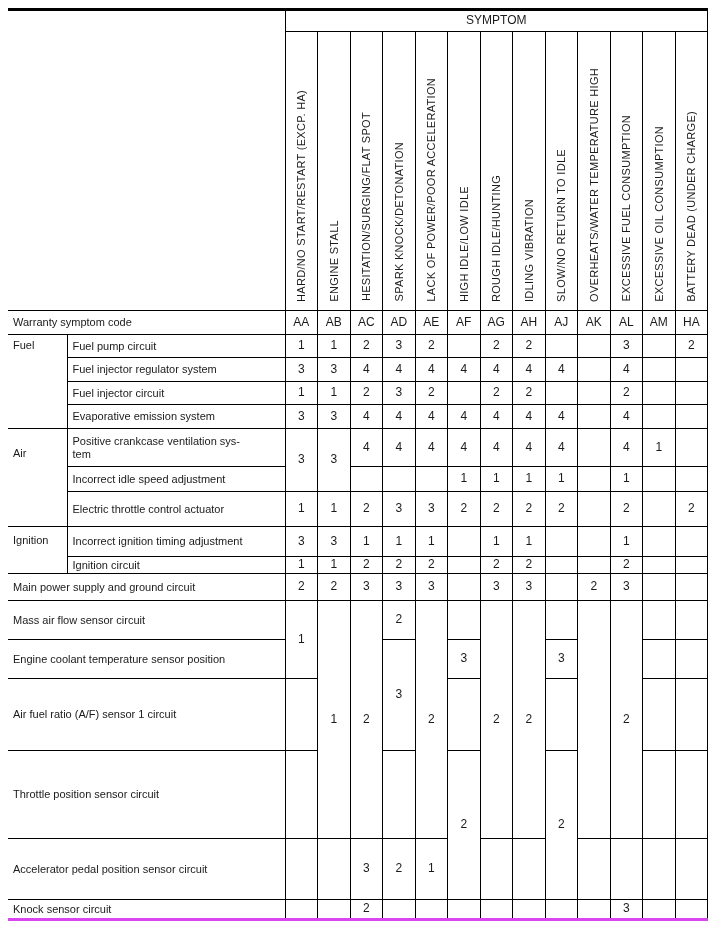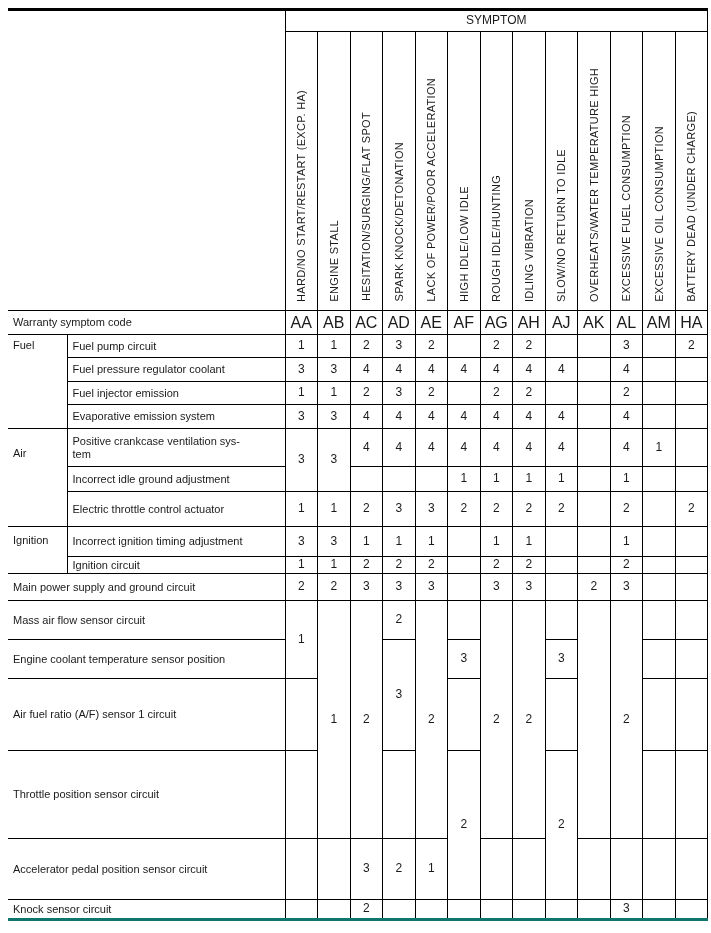--- a/index.html
+++ b/index.html
@@ -1,30 +1,30 @@
 <!DOCTYPE html>
 <html><head>
 <meta charset="utf-8">
 <style>
   html,body{margin:0;padding:0;background:#fff;}
   .page{position:relative;width:711px;height:933px;background:#fff;
         font-family:"Liberation Sans",sans-serif;color:#000;overflow:hidden;}
   table.sym{position:absolute;left:8px;top:8px;width:700px;
             border-collapse:collapse;table-layout:fixed;
-            border-top:3px solid #000;border-bottom:3px solid #0f766e;}
+            border-top:3px solid #000;border-bottom:3px solid #d946ef;}
   td,th{border:1px solid #000;padding:0;font-weight:normal;
         font-size:12px;line-height:1.12;color:#1a1a1a;overflow:hidden;}
   .nl{border-left:none;}
   .corner{border-left:none;}
   .title{text-align:center;font-size:12px;}
   th.vh{height:278px;vertical-align:bottom;text-align:center;}
   .vtext{display:inline-block;writing-mode:vertical-rl;transform:rotate(180deg);
          white-space:nowrap;font-size:11px;letter-spacing:0.3px;
          margin-bottom:5px;}
-  td.code{text-align:center;font-size:16px;}
+  td.code{text-align:center;font-size:12px;}
   td.lbl{padding-left:5px;font-size:11px;white-space:pre;}
   td.grp{vertical-align:top;padding-left:5px;font-size:11px;}
   .gf{padding-top:4px;} .ga{padding-top:18px;} .gi{padding-top:7px;}
   td.v{text-align:center;font-size:12px;}
 </style>
 </head>
 <body>
 
 <div class="page">
 <table class="sym">
@@ -95,37 +95,37 @@
     <td class="v"></td>
     <td class="v">2</td>
     <td class="v">2</td>
     <td class="v"></td>
     <td class="v"></td>
     <td class="v">3</td>
     <td class="v"></td>
     <td class="v">2</td>
   </tr>
   <tr style="height:24px">
-    <td class="lbl">Fuel pressure regulator coolant</td>
+    <td class="lbl">Fuel injector regulator system</td>
     <td class="v">3</td>
     <td class="v">3</td>
     <td class="v">4</td>
     <td class="v">4</td>
     <td class="v">4</td>
     <td class="v">4</td>
     <td class="v">4</td>
     <td class="v">4</td>
     <td class="v">4</td>
     <td class="v"></td>
     <td class="v">4</td>
     <td class="v"></td>
     <td class="v"></td>
   </tr>
   <tr style="height:23px">
-    <td class="lbl">Fuel injector emission</td>
+    <td class="lbl">Fuel injector circuit</td>
     <td class="v">1</td>
     <td class="v">1</td>
     <td class="v">2</td>
     <td class="v">3</td>
     <td class="v">2</td>
     <td class="v"></td>
     <td class="v">2</td>
     <td class="v">2</td>
     <td class="v"></td>
     <td class="v"></td>
@@ -162,21 +162,21 @@
     <td class="v">4</td>
     <td class="v">4</td>
     <td class="v">4</td>
     <td class="v">4</td>
     <td class="v"></td>
     <td class="v">4</td>
     <td class="v">1</td>
     <td class="v"></td>
   </tr>
   <tr style="height:25px">
-    <td class="lbl">Incorrect idle ground adjustment</td>
+    <td class="lbl">Incorrect idle speed adjustment</td>
     <td class="v"></td>
     <td class="v"></td>
     <td class="v"></td>
     <td class="v">1</td>
     <td class="v">1</td>
     <td class="v">1</td>
     <td class="v">1</td>
     <td class="v"></td>
     <td class="v">1</td>
     <td class="v"></td>

